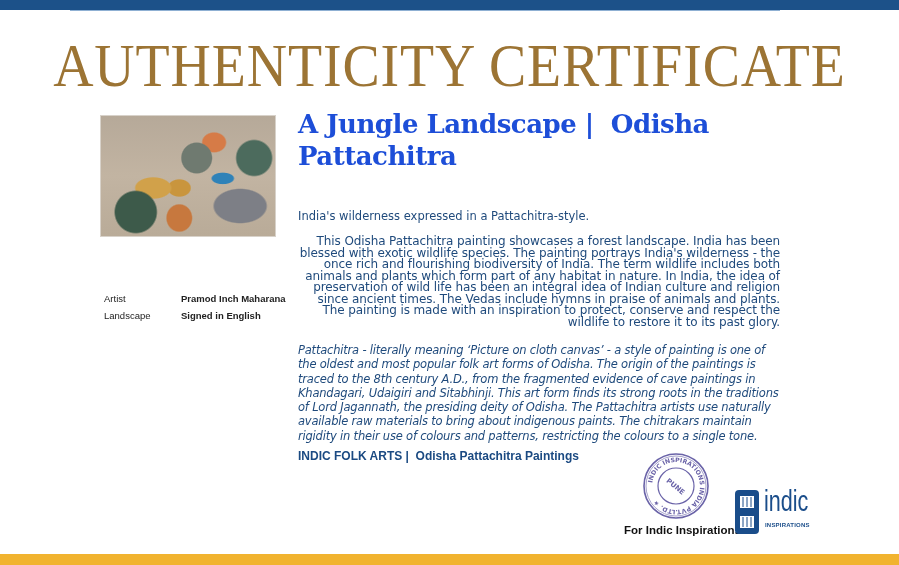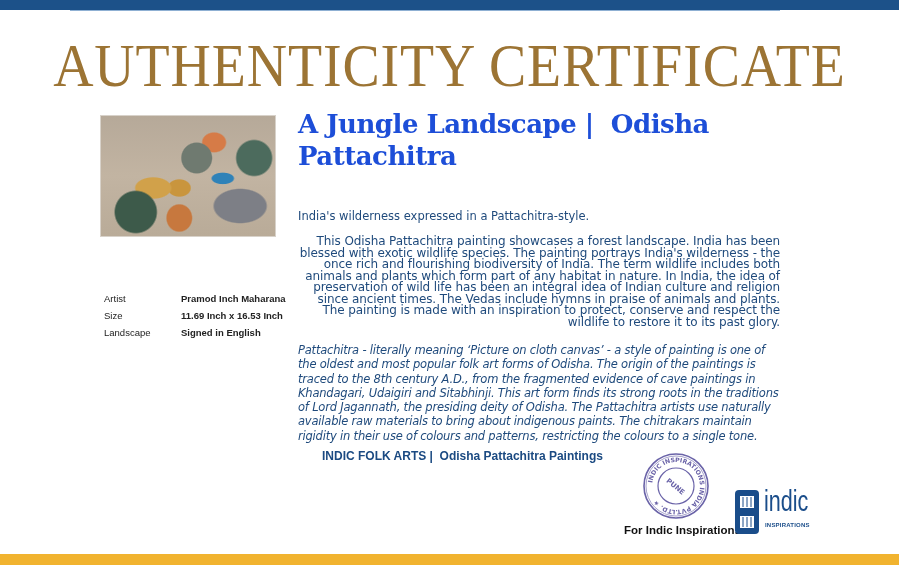--- a/index.html
+++ b/index.html
@@ -57,21 +57,21 @@
   .body-text {
     position: absolute; left: 298px; width: 482px;
     font-family: "DejaVu Sans", sans-serif; color: #1f4a7c; margin-top: 8px;
   }
   .tagline { top: 201px; font-size: 11.5px; }
   .para1 { top: 228px; font-size: 12px; line-height: 11.5px; letter-spacing: -0.1px; text-align: right; }
   .para2 { top: 335px; font-size: 11.5px; line-height: 14.3px; letter-spacing: -0.2px; font-style: italic; }
   .footer-link {
     position: absolute; left: 298px; top: 449px;
     font-family: "Liberation Sans", sans-serif; font-weight: bold;
-    font-size: 12px; color: #1b4a82; margin-left: 24px;
+    font-size: 12px; color: #1b4a82;
   }
   .stamp {
     position: absolute; left: 642px; top: 452px; width: 68px; height: 68px;
   }
   .signoff {
     position: absolute; left: 624px; top: 524px;
     font-family: "Liberation Sans", sans-serif; font-weight: bold;
     font-size: 11.5px; color: #111;
   }
   .logo { position: absolute; left: 735px; top: 488px; width: 75px; height: 48px; }
@@ -93,24 +93,20 @@
 <div class="top-bar-line"></div>
 
 <div class="cert-title">AUTHENTICITY CERTIFICATE</div>
 
 <div class="painting" title="Odisha Pattachitra painting of a jungle landscape with lions, elephants, birds and trees"></div>
 
 <div class="details">
   <div class="detail-row">
     <span class="detail-label">Artist</span>
     <span class="detail-value">Pramod Inch Maharana</span>
-  </div>
-  <div class="detail-row">
-    <span class="detail-label">Size</span>
-    <span class="detail-value">11.69 Inch x 16.53 Inch</span>
   </div>
   <div class="detail-row">
     <span class="detail-label">Landscape</span>
     <span class="detail-value">Signed in English</span>
   </div>
 </div>
 
 <div class="product-title" style="white-space:pre-wrap">A Jungle Landscape |  Odisha Pattachitra</div>
 
 <div class="body-text tagline">India's wilderness expressed in a Pattachitra-style.</div>

